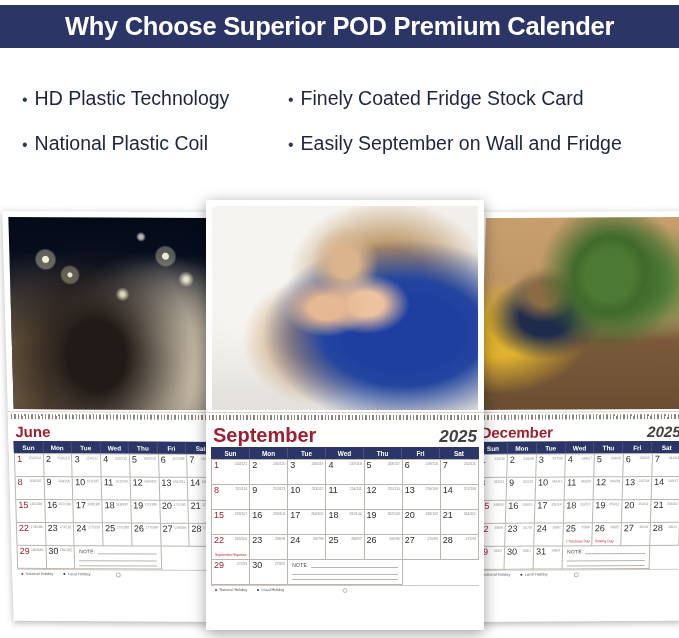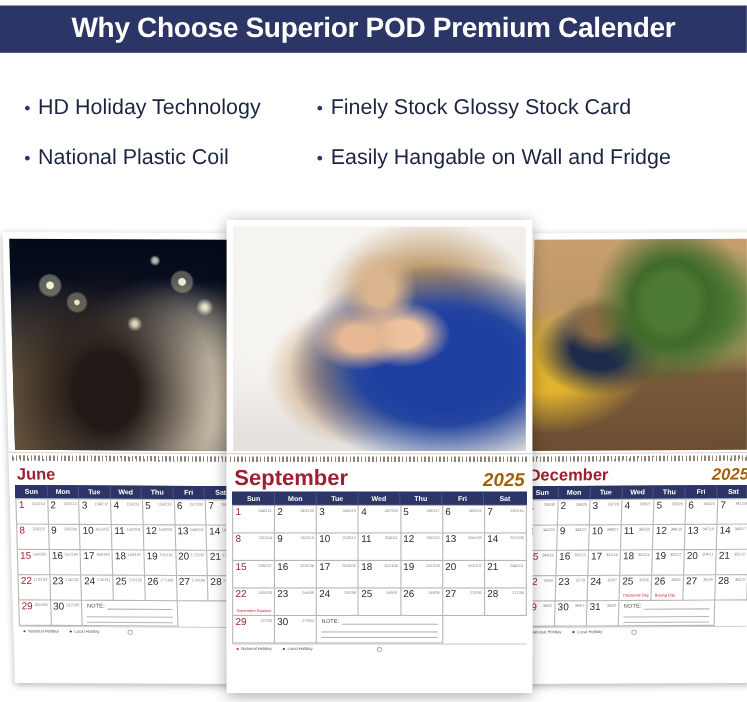--- a/index.html
+++ b/index.html
@@ -115,21 +115,21 @@
     opacity: .85;
   }
 
   
   .sheet { padding: 3px 5px 0 5px; background: #fff; }
   .cal-head {
     display: flex; align-items: flex-end; justify-content: space-between;
     padding: 1px 2px 2px 2px;
   }
   .month { color: #9e1f2f; font-weight: bold; line-height: 1; }
-  .year  { color: #a16207; font-weight: bold; line-height: 1; font-style: italic; }
+  .year  { color: #404040; font-weight: bold; line-height: 1; font-style: italic; }
   .cal-center .month { font-size: 20px; }
   .cal-center .year  { font-size: 17px; }
   .cal-left  .month { font-size: 15px; }
   .cal-left  .year  { font-size: 15px; }
   .cal-right .month { font-size: 15px; }
   .cal-right .year  { font-size: 15px; }
 
   .dow {
     display: grid; grid-template-columns: repeat(7, 1fr);
     background: #2b3566; border: 1px solid #2b3566;
@@ -192,33 +192,33 @@
 
 <div id="stage">
 
   <div class="banner">
     <div class="banner-title">Why Choose Superior POD Premium Calender</div>
   </div>
 
   <div class="features">
     <div class="feat f0">
       <span class="dot">•</span>
-      <span>HD Holiday Technology</span>
+      <span>HD Plastic Technology</span>
     </div>
     <div class="feat f1">
       <span class="dot">•</span>
-      <span>Finely Stock Glossy Stock Card</span>
+      <span>Finely Coated Fridge Stock Card</span>
     </div>
     <div class="feat f2">
       <span class="dot">•</span>
       <span>National Plastic Coil</span>
     </div>
     <div class="feat f3">
       <span class="dot">•</span>
-      <span>Easily Hangable on Wall and Fridge</span>
+      <span>Easily September on Wall and Fridge</span>
     </div>
   </div>
 
   <div class="cal cal-left">
     <div class="photo">
       <div class="photo-inner ph-wedding"></div>
     </div>
     <div class="coil"></div>
     <div class="sheet">
       <div class="cal-head">

